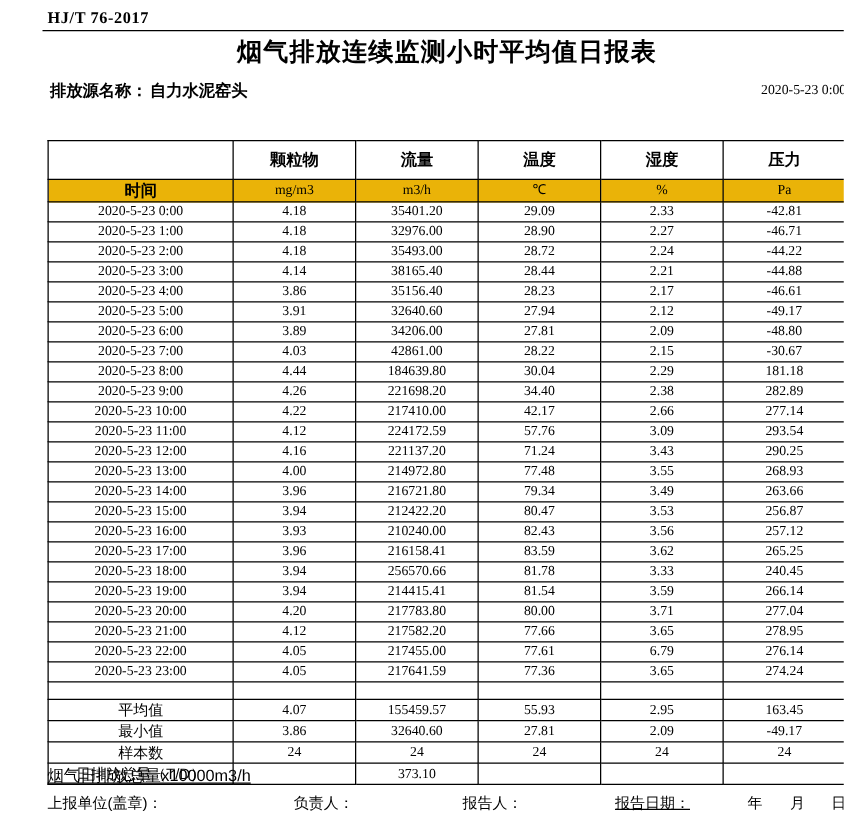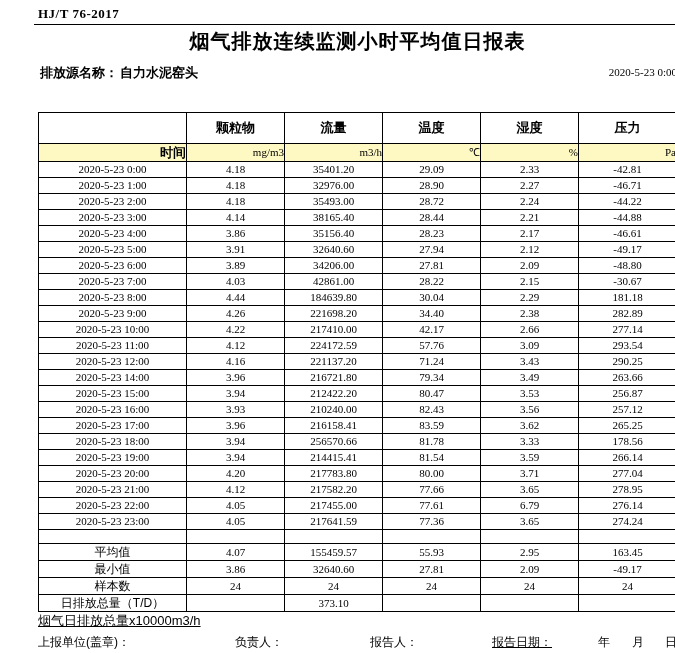--- a/index.html
+++ b/index.html
@@ -94,24 +94,23 @@
   .col-d { width: 98px; }
 
   tr.head-row td {
     height: 30px;
     line-height: 30px;
     font-size: 13px;
     font-weight: bold;
     font-family: "Liberation Sans", sans-serif;
   }
   tr.unit-row td {
-    background: #fef9c3;
+    background: #eab308;
     height: 17px;
     line-height: 17px;
-    text-align: right;
   }
   tr.unit-row td.timecell {
     font-size: 13px;
     font-weight: bold;
     font-family: "Liberation Sans", sans-serif;
   }
   tr.data-row td {
     height: 15px;
     line-height: 15px;
   }
@@ -321,20 +320,28 @@
         </tr>
         <tr class="data-row">
           <td>2020-5-23 12:00</td>
           <td>4.16</td>
           <td>221137.20</td>
           <td>71.24</td>
           <td>3.43</td>
           <td>290.25</td>
         </tr>
         <tr class="data-row">
+          <td>2020-5-23 13:00</td>
+          <td>4.00</td>
+          <td>214972.80</td>
+          <td>77.48</td>
+          <td>3.55</td>
+          <td>268.93</td>
+        </tr>
+        <tr class="data-row">
           <td>2020-5-23 14:00</td>
           <td>3.96</td>
           <td>216721.80</td>
           <td>79.34</td>
           <td>3.49</td>
           <td>263.66</td>
         </tr>
         <tr class="data-row">
           <td>2020-5-23 15:00</td>
           <td>3.94</td>
@@ -358,21 +365,21 @@
           <td>83.59</td>
           <td>3.62</td>
           <td>265.25</td>
         </tr>
         <tr class="data-row">
           <td>2020-5-23 18:00</td>
           <td>3.94</td>
           <td>256570.66</td>
           <td>81.78</td>
           <td>3.33</td>
-          <td>178.56</td>
+          <td>240.45</td>
         </tr>
         <tr class="data-row">
           <td>2020-5-23 19:00</td>
           <td>3.94</td>
           <td>214415.41</td>
           <td>81.54</td>
           <td>3.59</td>
           <td>266.14</td>
         </tr>
         <tr class="data-row">

